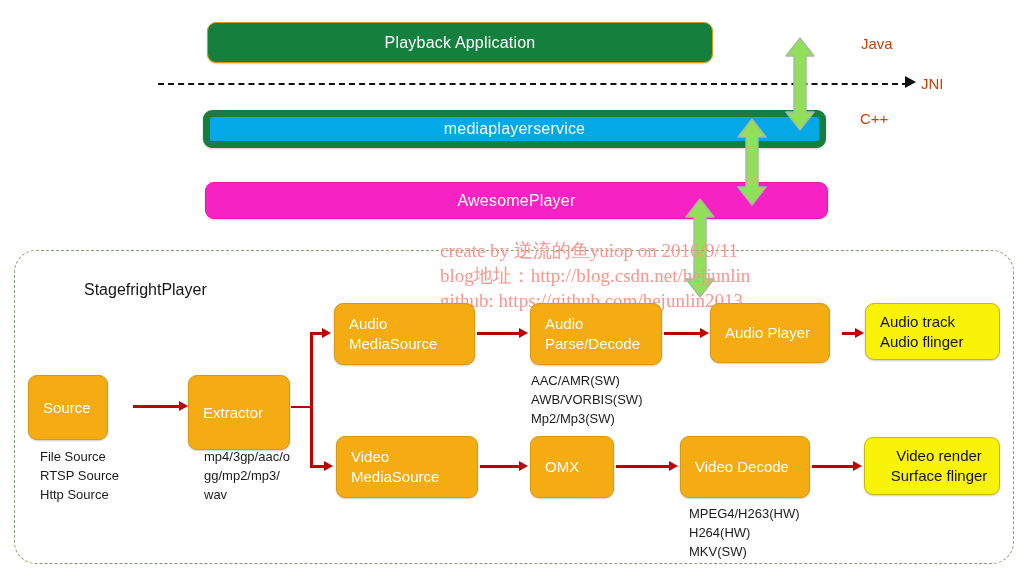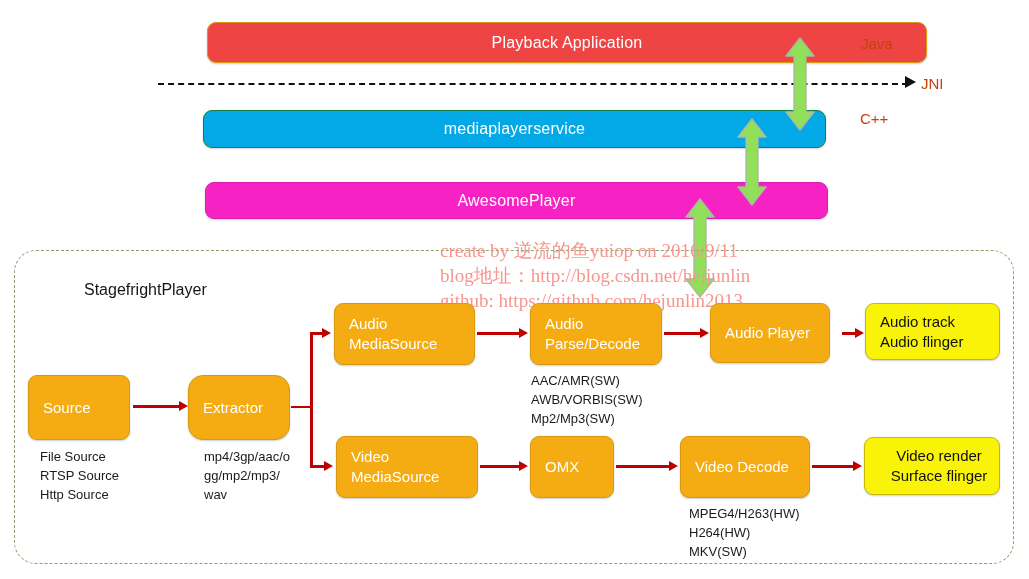--- a/index.html
+++ b/index.html
@@ -24,29 +24,29 @@
     border-radius: 9px;
     display: flex;
     align-items: center;
     justify-content: center;
     color: #ffffff;
     font-size: 16px;
     letter-spacing: .2px;
     box-sizing: border-box;
   }
   .bar-playback {
-    left: 207px; top: 22px; width: 720px; height: 41px;
-    background: #ef4444;
+    left: 207px; top: 22px; width: 506px; height: 41px;
+    background: #15803d;
     border: 1px solid #d79a10;
     box-shadow: 0 1px 2px rgba(0,0,0,.18);
   }
   .bar-mps {
     left: 203px; top: 110px; width: 623px; height: 38px;
     background: #03A9E7;
-    border: 1px solid #15803d;
+    border: 7px solid #15803d;
     box-shadow: 0 1px 2px rgba(0,0,0,.18);
   }
   .bar-awesome {
     left: 205px; top: 182px; width: 623px; height: 37px;
     background: #F622C4;
     border: 1px solid #d81fab;
     box-shadow: 0 1px 2px rgba(0,0,0,.18);
   }
 
   
@@ -196,31 +196,31 @@
 
   <div class="dashed-box"></div>
   <div class="stagefright-title">StagefrightPlayer</div>
 
   <div class="watermark">
     <div>create by 逆流的鱼yuiop on 2016/9/11</div>
     <div>blog地址：http://blog.csdn.net/hejjunlin</div>
     <div>github: https://github.com/hejunlin2013</div>
   </div>
 
-  <div class="fbox orange" style="left:28px; top:375px; width:102px; height:65px;">
+  <div class="fbox orange" style="left:28px; top:375px; width:80px; height:65px;">
     <span>Source</span>
   </div>
   <div class="caption" style="left:40px; top:447px;">File Source
 RTSP Source
 Http Source</div>
 
   <div class="rline" style="left:133px; top:405px; width:48px; height:3px;"></div>
   <div class="rhead" style="left:179px; top:401px;"></div>
 
-  <div class="fbox orange" style="left:188px; top:375px; width:102px; height:65px;border-radius:15px;">
+  <div class="fbox orange" style="left:188px; top:375px; width:102px; height:75px;">
     <span>Extractor</span>
   </div>
   <div class="caption" style="left:204px; top:447px;">mp4/3gp/aac/o
 gg/mp2/mp3/
 wav</div>
 
   <div class="rline" style="left:291px; top:406px; width:21px; height:1.5px;"></div>
   <div class="rline" style="left:310px; top:333px; width:2.5px; height:134px;"></div>
   <div class="rline" style="left:310px; top:332px; width:14px; height:2.5px;"></div>
   <div class="rhead" style="left:322px; top:328px;"></div>

